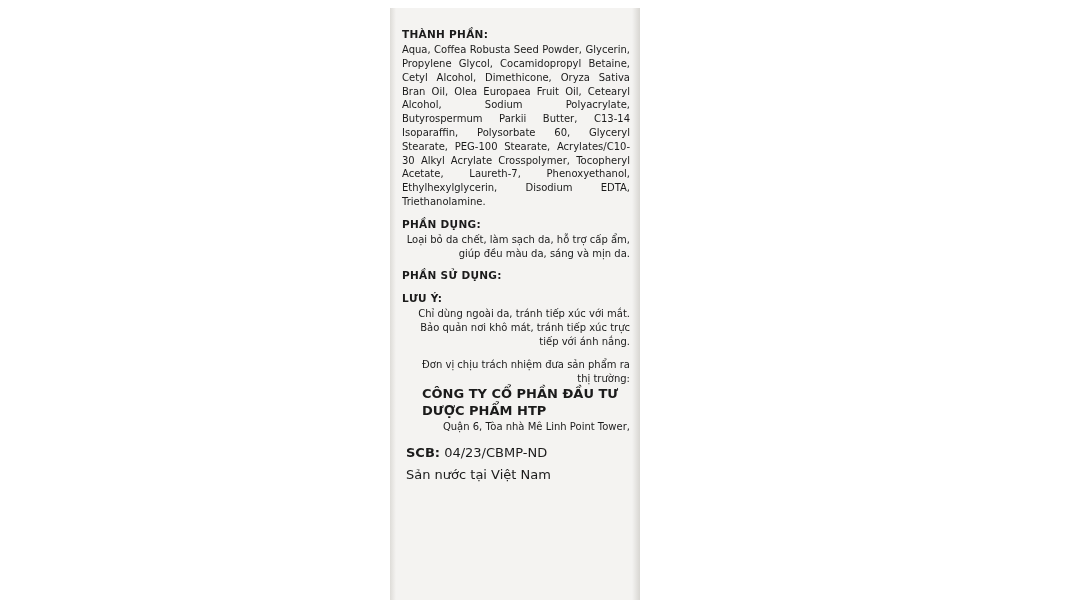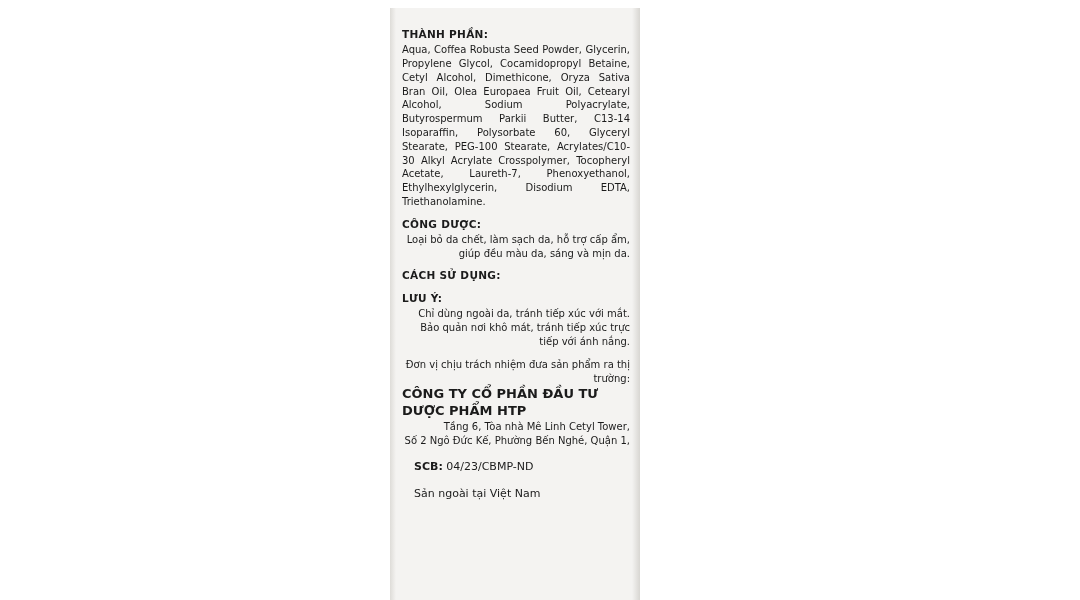--- a/index.html
+++ b/index.html
@@ -61,69 +61,69 @@
     text-align: right;
   }
   .company-name {
     font-weight: bold;
     font-size: 13px;
     line-height: 1.3;
     margin: 0 0 1px 0;
   }
   .spaced-block {
     margin-top: 9px;
+    margin-left: 20px;
   }
   .tight {
     margin-top: 1px;
   }
   .code-line {
-    font-size: 11px;
+    font-size: 13px;
     line-height: 1.35;
-    margin: 12px;
+    margin: 4px;
   }
   .code-label {
     font-weight: bold;
   }
   .last-block {
     margin-top: 10px;
   }
 </style>
 </head>
 <body>
 
 <div id="label-panel">
 
   <div class="section">
     <div class="heading">THÀNH PHẦN:</div>
     <p class="body-text">Aqua, Coffea Robusta Seed Powder, Glycerin, Propylene Glycol, Cocamidopropyl Betaine, Cetyl Alcohol, Dimethicone, Oryza Sativa Bran Oil, Olea Europaea Fruit Oil, Cetearyl Alcohol, Sodium Polyacrylate, Butyrospermum Parkii Butter, C13-14 Isoparaffin, Polysorbate 60, Glyceryl Stearate, PEG-100 Stearate, Acrylates/C10-30 Alkyl Acrylate Crosspolymer, Tocopheryl Acetate, Laureth-7, Phenoxyethanol, Ethylhexylglycerin, Disodium EDTA, Triethanolamine.</p>
   </div>
 
   <div class="section">
-    <div class="heading">CÔNG DƯỢC:</div>
+    <div class="heading">PHẦN DỤNG:</div>
     <p class="body-text left">Loại bỏ da chết, làm sạch da, hỗ trợ cấp ẩm, giúp đều màu da, sáng và mịn da.</p>
   </div>
 
   <div class="section">
-    <div class="heading">CÁCH SỬ DỤNG:</div>
+    <div class="heading">PHẦN SỬ DỤNG:</div>
   </div>
 
   <div class="section">
     <div class="heading">LƯU Ý:</div>
     <p class="body-text left tight">Chỉ dùng ngoài da, tránh tiếp xúc với mắt.</p>
     <p class="body-text left tight">Bảo quản nơi khô mát, tránh tiếp xúc trực tiếp với ánh nắng.</p>
   </div>
 
   <div class="section spaced-block">
     <p class="body-text left">Đơn vị chịu trách nhiệm đưa sản phẩm ra thị trường:</p>
     <p class="company-name">CÔNG TY CỔ PHẦN ĐẦU TƯ DƯỢC PHẨM HTP</p>
-    <p class="body-text left">Tầng 6, Tòa nhà Mê Linh Cetyl Tower,</p>
-    <p class="body-text left">Số 2 Ngô Đức Kế, Phường Bến Nghé, Quận 1,</p>
+    <p class="body-text left">Quận 6, Tòa nhà Mê Linh Point Tower,</p>
   </div>
 
   <div class="section last-block">
     <p class="code-line">
       <span class="code-label">SCB:</span>
       <span>04/23/CBMP-ND</span>
     </p>
-    <p class="code-line">Sản ngoài tại Việt Nam</p>
+    <p class="code-line">Sản nước tại Việt Nam</p>
   </div>
 
 </div>
 
 </body></html>

